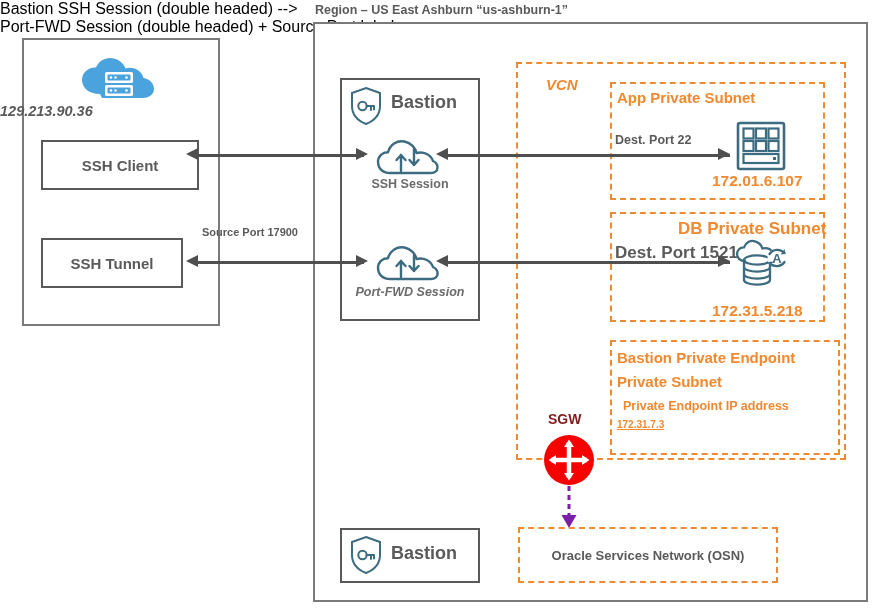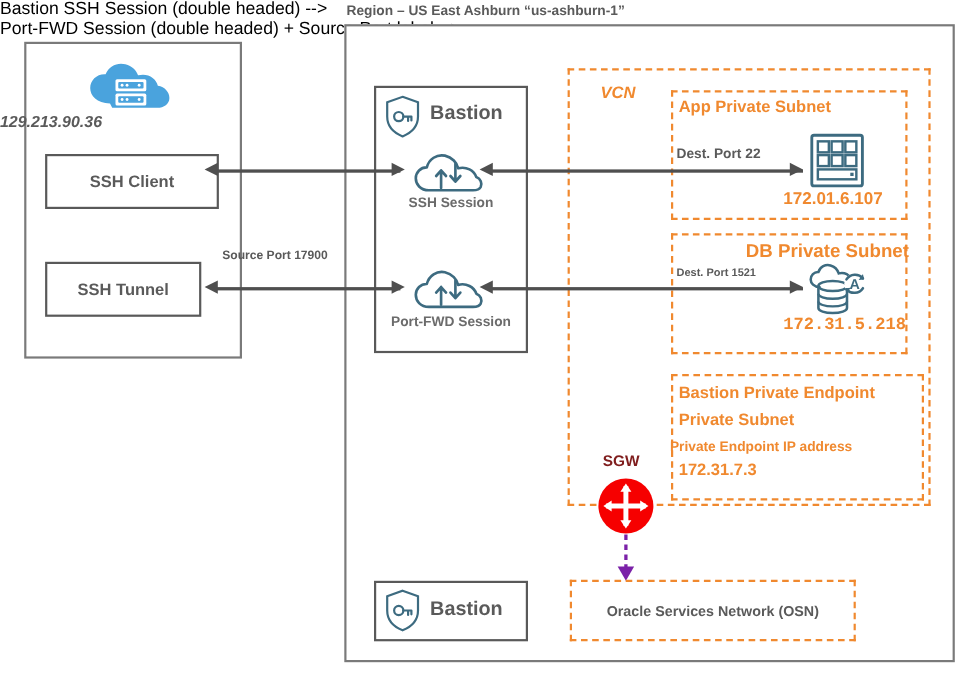--- a/index.html
+++ b/index.html
@@ -103,21 +103,21 @@
 
 <div class="abs" style="left:376px;top:243px;width:64px;height:40px;">
   <svg width="64" height="40" viewBox="0 0 64 40">
     <path d="M14 36 C6 36 2 30.5 2 25 C2 19.5 6.5 15 12 15.2
              C14 7.5 21 3 28.5 4.5 C35 6 39.5 11 40.5 16
              C48 14 55 18 57 24 C61 25.5 62.5 29.5 61 33 C59.8 35.5 57 36 54 36 Z" fill="none" stroke="#3d6b80" stroke-width="2.4" stroke-linejoin="round"></path>
     <path d="M25 34 L25 18 M25 18 L20.5 23 M25 18 L29.5 23" fill="none" stroke="#3d6b80" stroke-width="2.4" stroke-linecap="round" stroke-linejoin="round"></path>
     <path d="M38 12 L38 28 M38 28 L33.5 23 M38 28 L42.5 23" fill="none" stroke="#3d6b80" stroke-width="2.4" stroke-linecap="round" stroke-linejoin="round"></path>
   </svg>
 </div>
-<div class="abs teal-lbl" style="left:335px;top:285px;width:150px;text-align:center;font-size:12.5px;">Port-FWD Session</div>
+<div class="abs teal-lbl" style="left:335px;top:285px;width:150px;text-align:center;font-size:12.5px;font-style:italic;">Port-FWD Session</div>
 
 
 <div class="abs solidbox-dark" style="left:340px;top:528px;width:140px;height:55px;"></div>
 <div class="abs" style="left:349px;top:535px;width:34px;height:40px;">
   <svg width="34" height="40" viewBox="0 0 34 40">
     <path d="M17 2 L31 7 L31 20 C31 29 24.5 35 17 38 C9.5 35 3 29 3 20 L3 7 Z" fill="none" stroke="#3d6b80" stroke-width="2"></path>
     <circle cx="13.5" cy="20" r="4.2" fill="none" stroke="#3d6b80" stroke-width="2"></circle>
     <path d="M17.5 20 L25 20 M22 20 L22 24 M25 20 L25 23.5" stroke="#3d6b80" stroke-width="2" fill="none" stroke-linecap="round"></path>
   </svg>
 </div>
@@ -143,47 +143,47 @@
     <rect x="8.5" y="34" width="35" height="9" fill="none" stroke="#3d6b80" stroke-width="2.2"></rect>
     <rect x="38" y="37" width="3" height="3" fill="#3d6b80"></rect>
   </svg>
 </div>
 <div class="abs orange" style="left:712px;top:172px;font-size:15.5px;">172.01.6.107</div>
 <div class="abs lbl" style="left:615px;top:133px;font-size:12.5px;">Dest. Port 22</div>
 
 
 <div class="abs dashbox" style="left:610px;top:212px;width:215px;height:110px;"></div>
 <div class="abs orange" style="left:650px;top:219px;font-size:17px;margin-left:28px;">DB Private Subnet</div>
-<div class="abs lbl" style="left:615px;top:243px;font-size:10px;">Dest. Port 1521</div>
+<div class="abs lbl" style="left:615px;top:243px;font-size:17px;">Dest. Port 1521</div>
 
 <div class="abs" style="left:735px;top:240px;width:56px;height:52px;">
   <svg width="56" height="52" viewBox="0 0 56 52">
     <path d="M10 21 C5 21 2 17.5 2 14 C2 10.5 5 7 9 7.3
              C10.5 2.5 15.5 0 20 1.3 C24 2.4 26.5 5.5 27.5 8.5
              C33 7 37.5 10 39 14" fill="none" stroke="#3d6b80" stroke-width="2.3" stroke-linecap="round"></path>
     <ellipse cx="22" cy="20" rx="13" ry="4.6" fill="none" stroke="#3d6b80" stroke-width="2.3"></ellipse>
     <path d="M9 20 L9 40 C9 42.6 14.8 44.6 22 44.6 C29.2 44.6 35 42.6 35 40 L35 20" fill="none" stroke="#3d6b80" stroke-width="2.3"></path>
     <path d="M9 27 C9 29.6 14.8 31.6 22 31.6 C29.2 31.6 35 29.6 35 27" fill="none" stroke="#3d6b80" stroke-width="2.1"></path>
     <path d="M9 34 C9 36.6 14.8 38.6 22 38.6 C29.2 38.6 35 36.6 35 34" fill="none" stroke="#3d6b80" stroke-width="2.1"></path>
     <circle cx="42" cy="18" r="9.5" fill="#ffffff" stroke="none"></circle>
     <path d="M34.5 14 A9.5 9.5 0 0 1 49.5 13" fill="none" stroke="#3d6b80" stroke-width="2.3" stroke-linecap="round"></path>
     <path d="M49.5 9 L50.5 14 L45.6 14.5 Z" fill="#3d6b80"></path>
     <path d="M49.5 22 A9.5 9.5 0 0 1 34.5 23" fill="none" stroke="#3d6b80" stroke-width="2.3" stroke-linecap="round"></path>
     <path d="M34.5 27 L33.5 22 L38.4 21.5 Z" fill="#3d6b80"></path>
     <text x="42" y="23" font-family="Liberation Sans, sans-serif" font-size="13" font-weight="bold" fill="#3d6b80" text-anchor="middle">A</text>
   </svg>
 </div>
-<div class="abs orange" style="left:712px;top:286px;font-size:15.5px;font-family:Liberation Mono, monospace;">172.31.5.218</div>
+<div class="abs orange" style="left:712px;top:302px;font-size:15.5px;">172.31.5.218</div>
 
 
 <div class="abs dashbox" style="left:610px;top:340px;width:230px;height:115px;"></div>
 <div class="abs orange" style="left:617px;top:349px;font-size:15px;">Bastion Private Endpoint</div>
 <div class="abs orange" style="left:617px;top:373px;font-size:15px;">Private Subnet</div>
-<div class="abs orange" style="left:609px;top:399px;font-size:12.5px;">Private Endpoint IP address</div>
-<div class="abs orange" style="left:617px;top:419px;font-size:15px;">172.31.7.3</div>
+<div class="abs orange" style="left:623px;top:399px;font-size:12.5px;">Private Endpoint IP address</div>
+<div class="abs orange" style="left:617px;top:419px;font-size:10px;text-decoration:underline;">172.31.7.3</div>
 
 
 <div class="abs orange" style="left:548px;top:411px;font-size:14px;color:#7f1d1d;">SGW</div>
 
 <div class="abs" style="left:543px;top:434px;width:52px;height:52px;">
   <svg width="52" height="52" viewBox="0 0 52 52">
     <circle cx="26" cy="26" r="25" fill="#f60000"></circle>
     <path d="M26 8 L26 44" stroke="#ffffff" stroke-width="4.5" stroke-linecap="butt"></path>
     <path d="M8 26 L44 26" stroke="#ffffff" stroke-width="4.5" stroke-linecap="butt"></path>
     <path d="M26 5.5 L31 13 L21 13 Z" fill="#ffffff"></path>

